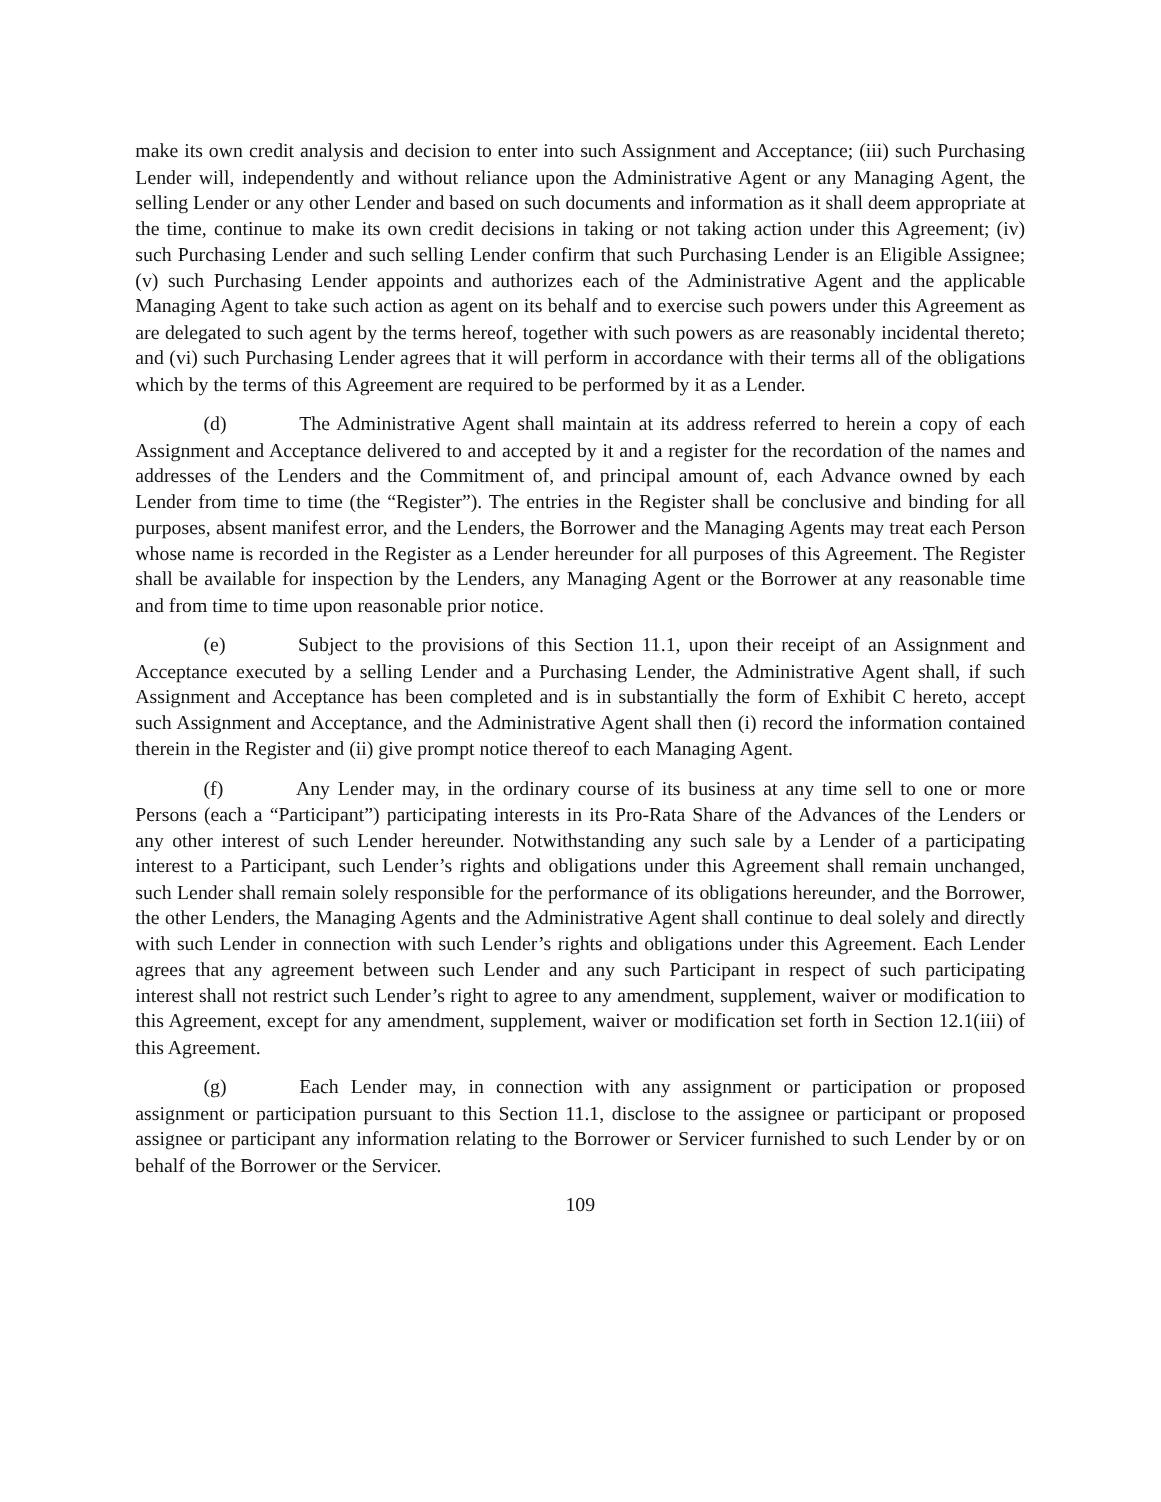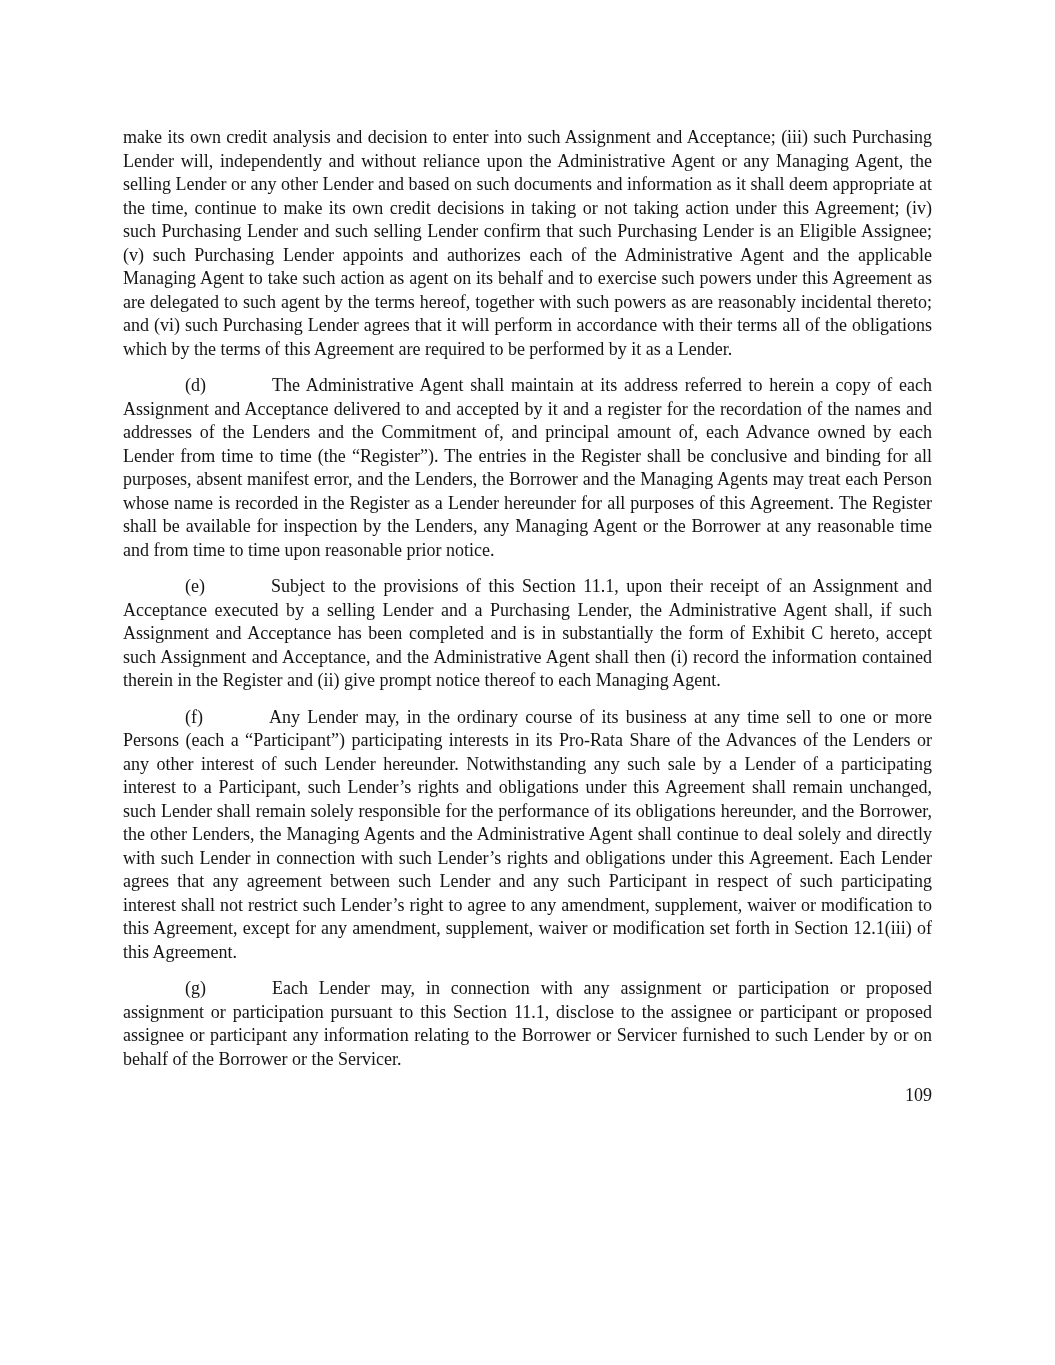--- a/index.html
+++ b/index.html
@@ -32,21 +32,21 @@
   }
   .tab {
     display: inline-block;
     width: 66px;
   }
   .u {
     text-underline-offset: 3px;
   }
   .pageno {
     width: 809px;
-    text-align: right;
+    text-align: center;
     margin-top: 1px;
   }
 </style>
 </head>
 <body>
 
 <div class="page">
   <div class="content">
 
     <p class="para"><span>make its own credit analysis and decision to enter into such Assignment and Acceptance; (iii) such Purchasing Lender will, independently and without reliance upon the Administrative Agent or any Managing Agent, the selling Lender or any other Lender and based on such documents and information as it shall deem appropriate at the time, continue to make its own credit decisions in taking or not taking action under this Agreement; (iv) such Purchasing Lender and such selling Lender confirm that such Purchasing Lender is an Eligible Assignee; (v) such Purchasing Lender appoints and authorizes each of the Administrative Agent and the applicable Managing Agent to take such action as agent on its behalf and to exercise such powers under this Agreement as are delegated to such agent by the terms hereof, together with such powers as are reasonably incidental thereto; and (vi) such Purchasing Lender agrees that it will perform in accordance with their terms all of the obligations which by the terms of this Agreement are required to be performed by it as a Lender.</span></p>

